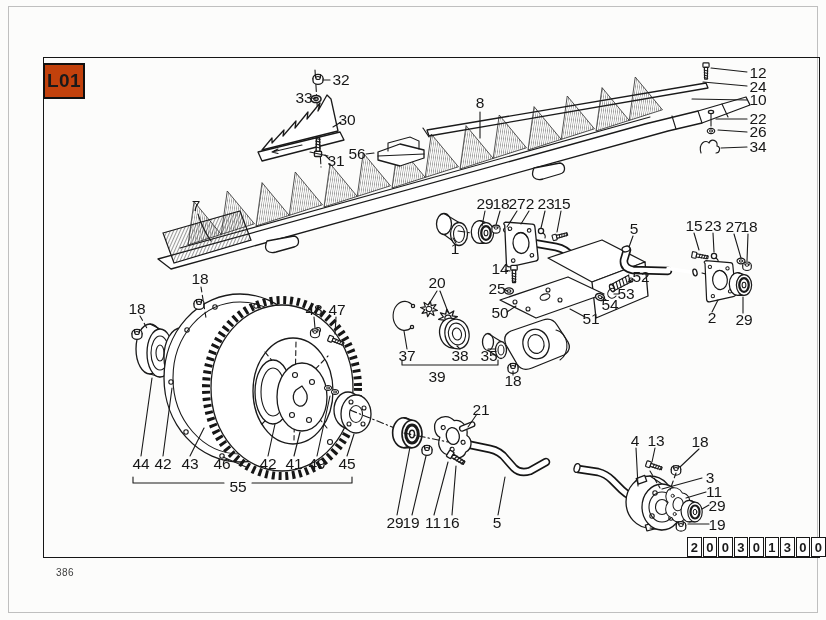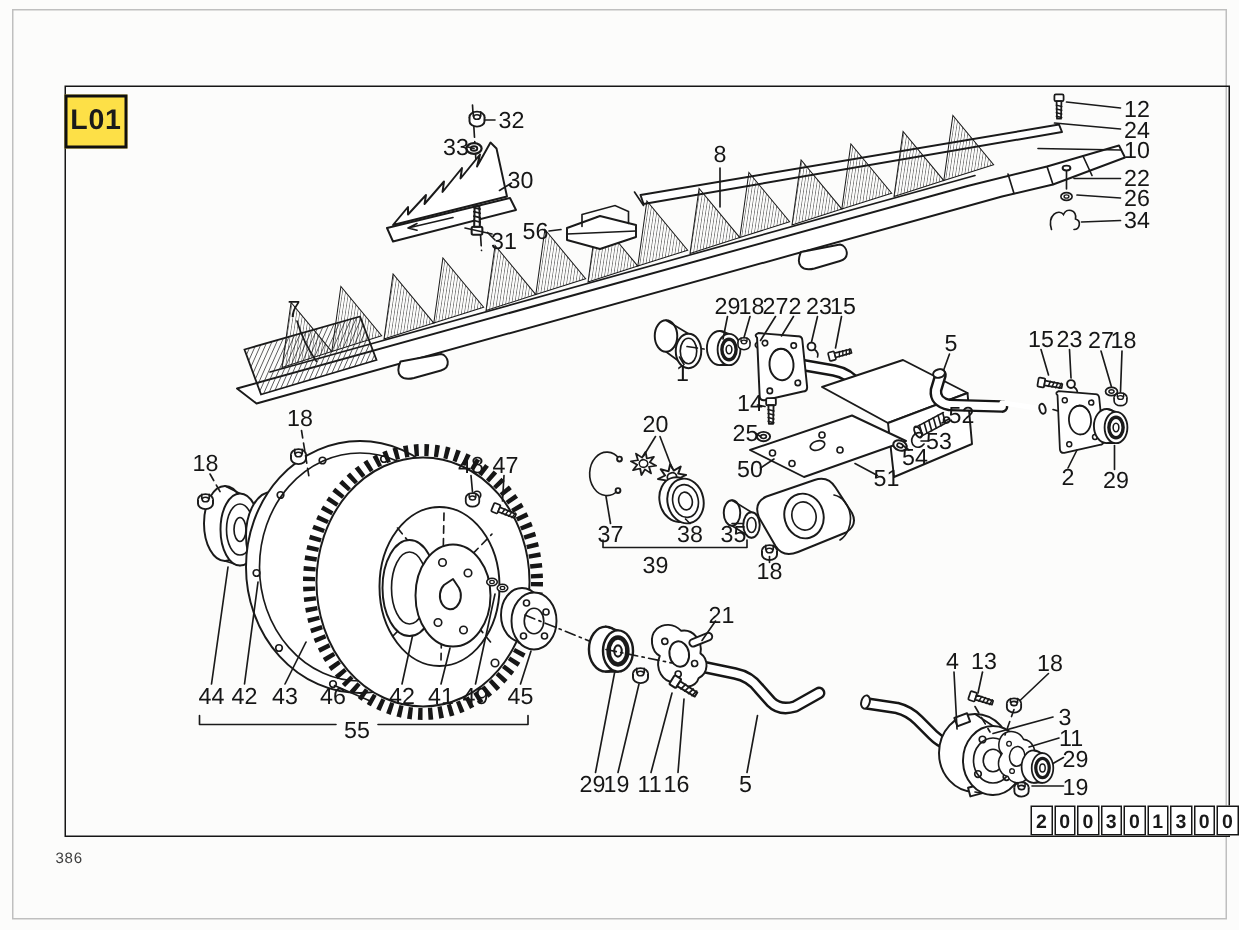--- a/index.html
+++ b/index.html
@@ -1,22 +1,22 @@
 <!DOCTYPE html>
 <html style="--ink: #1a1a1a;"><head>
 <meta charset="utf-8">
 <style>
   html,body{margin:0;padding:0;background:#ffffff;}
   .page{position:relative;width:826px;height:620px;background:#fcfcfb;overflow:hidden;
         font-family:"Liberation Sans",sans-serif;color:#1a1a1a;}
   .scan-edge{position:absolute;left:8px;top:6px;width:808px;height:605px;border:1px solid #bfbfbf;}
   .frame{position:absolute;left:43px;top:57px;width:775px;height:499px;border:1.8px solid #161616;background:transparent;}
-  .sheet-code{position:absolute;left:43px;top:63px;width:38px;height:32px;border:2.6px solid #101010;background:#fde047;
+  .sheet-code{position:absolute;left:43px;top:63px;width:38px;height:32px;border:2.6px solid #101010;background:#c2410c;
               display:flex;align-items:center;justify-content:center;font-weight:700;font-size:19px;letter-spacing:.5px;}
-  .page-number{position:absolute;left:37px;top:567px;font-size:10px;color:#3d3d3d;letter-spacing:.5px;}
+  .page-number{position:absolute;left:56px;top:567px;font-size:10px;color:#3d3d3d;letter-spacing:.5px;}
   .code-row{position:absolute;left:687px;top:537px;display:flex;gap:1px;}
   .code-cell{width:12.5px;height:18px;border:1.4px solid #161616;background:#fff;display:flex;align-items:center;
              justify-content:center;font-size:13px;font-weight:600;}
   svg.drawing{position:absolute;left:0;top:0;}
   .callout{font-size:15.5px;fill:#161616;text-anchor:middle;}
   .ln{stroke:#1a1a1a;fill:none;stroke-width:1.1;stroke-linecap:round;}
   .wh{fill:#ffffff;stroke:#1a1a1a;stroke-width:1.3;stroke-linejoin:round;}
   .kn{fill:url(#hatch);stroke:#1a1a1a;stroke-width:1;}
   .dash{stroke-dasharray:5 3.5;}
   .dashdot{stroke-dasharray:7 3 1.5 3;}

